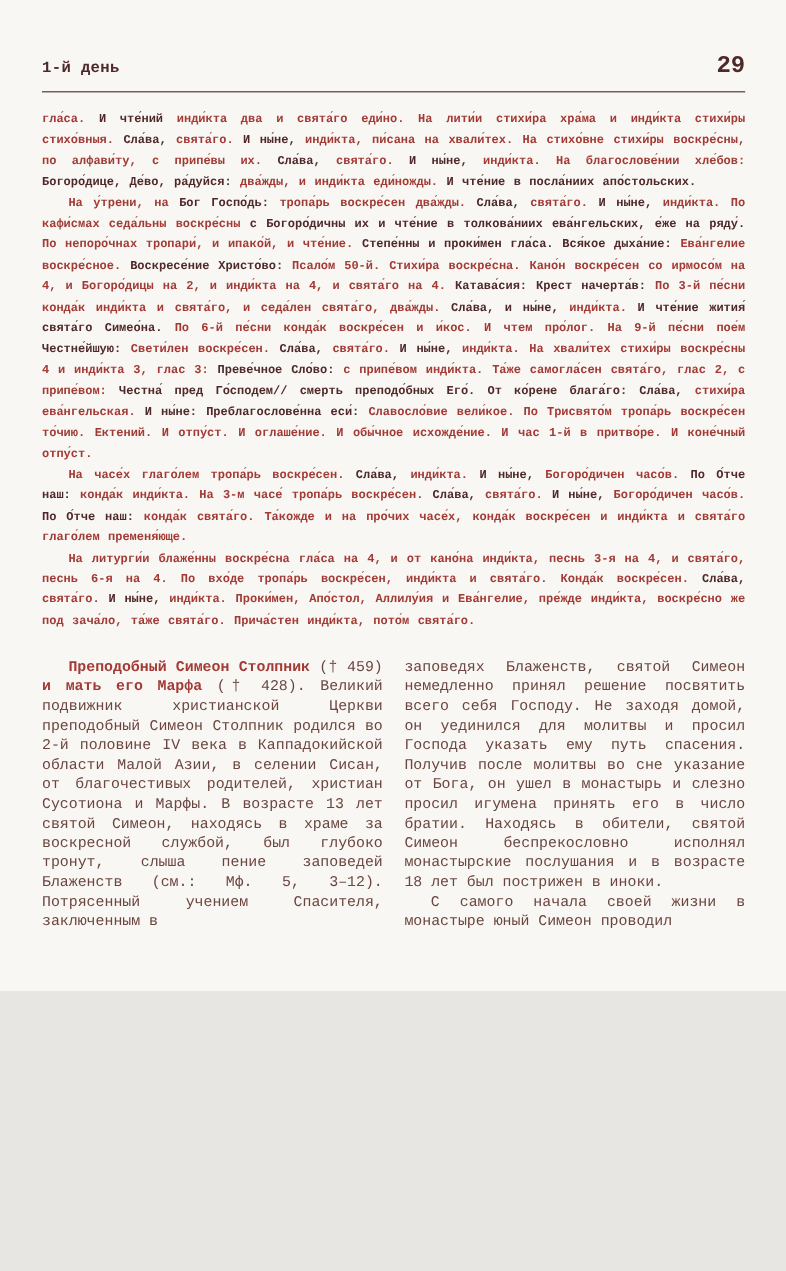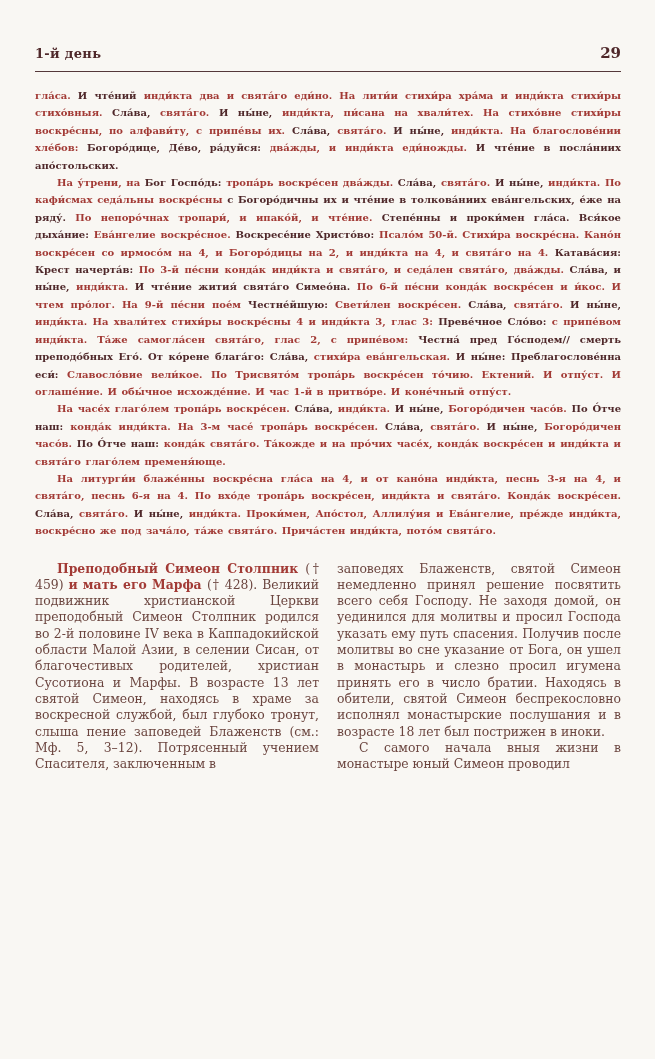--- a/index.html
+++ b/index.html
@@ -7,32 +7,33 @@
     --ink:#4f282a;
     --hagio:#6b453f;
     --bg:#f9f7f3;
     --rule:#55383a;
   }
   *{box-sizing:border-box;}
   html,body{margin:0;padding:0;}
   body{background:#e8e6e2;font-family:"DejaVu Serif","Liberation Serif",serif;}
   .page{
     position:relative;
-    width:655px;height:1059px;
+    width:655px;height:826px;
     background:var(--bg);
     margin:0 auto;
     padding:44px 34px 0 35px;
     overflow:hidden;
+    font-family:Liberation Mono, monospace;
   }
   .hdr{
     display:flex;justify-content:space-between;align-items:baseline;
     color:var(--ink);
   }
   .hdr-left{font-size:13px;font-weight:bold;letter-spacing:.3px;}
-  .hdr-right{font-size:15px;font-weight:bold;}
+  .hdr-right{font-size:20px;font-weight:bold;}
   .hdr-rule{
     margin-top:9px;
     border-bottom:1.6px solid var(--rule);
     height:0;
   }
   .rubrics{
     margin-top:15px;
     font-size:10px;
     line-height:17.4px;
     text-align:justify;
@@ -74,17 +75,17 @@
       <p class="indent"><span class="r">На часе́х глаго́лем тропа́рь воскре́сен. </span><span class="k">Сла́ва, </span><span class="r">инди́кта. </span><span class="k">И ны́не, </span><span class="r">Богоро́дичен часо́в. </span><span class="k">По О́тче наш: </span><span class="r">конда́к инди́кта. На 3-м часе́ тропа́рь воскре́сен. </span><span class="k">Сла́ва, </span><span class="r">свята́го. </span><span class="k">И ны́не, </span><span class="r">Богоро́дичен часо́в. </span><span class="k">По О́тче наш: </span><span class="r">конда́к свята́го. Та́кожде и на про́чих часе́х, конда́к воскре́сен и инди́кта и свята́го глаго́лем пременя́юще.</span></p>
       <p class="indent"><span class="r">На литурги́и блаже́нны воскре́сна гла́са на 4, и от кано́на инди́кта, песнь 3-я на 4, и свята́го, песнь 6-я на 4. По вхо́де тропа́рь воскре́сен, инди́кта и свята́го. Конда́к воскре́сен. </span><span class="k">Сла́ва, </span><span class="r">свята́го. </span><span class="k">И ны́не, </span><span class="r">инди́кта. Проки́мен, Апо́стол, Аллилу́ия и Ева́нгелие, пре́жде инди́кта, воскре́сно же под зача́ло, та́же свята́го. Прича́стен инди́кта, пото́м свята́го.</span></p>
     </div>
 
   <div class="hagio">
     <div class="col" id="hagio-left">
         <p class="indent"><span class="rh">Преподобный Симеон Столпник </span><span class="h">(† 459) </span><span class="rh">и мать его Марфа </span><span class="h">(† 428). Великий подвижник христианской Церкви преподобный Симеон Столпник родился во 2-й половине IV века в Каппадокийской области Малой Азии, в селении Сисан, от благочестивых родителей, христиан Сусотиона и Марфы. В возрасте 13 лет святой Симеон, находясь в храме за воскресной службой, был глубоко тронут, слыша пение заповедей Блаженств (см.: Мф. 5, 3–12). Потрясенный учением Спасителя, заключенным в</span></p>
       </div>
     <div class="col" id="hagio-right">
         <p><span class="h">заповедях Блаженств, святой Симеон немедленно принял решение посвятить всего себя Господу. Не заходя домой, он уединился для молитвы и просил Господа указать ему путь спасения. Получив после молитвы во сне указание от Бога, он ушел в монастырь и слезно просил игумена принять его в число братии. Находясь в обители, святой Симеон беспрекословно исполнял монастырские послушания и в возрасте 18 лет был пострижен в иноки.</span></p>
-        <p class="indent"><span class="h">С самого начала вныя жизни в монастыре юный Симеон проводил</span></p>
+        <p class="indent"><span class="h">С самого начала своей жизни в монастыре юный Симеон проводил</span></p>
       </div>
   </div>
 
 </div>
 
 </body></html>

